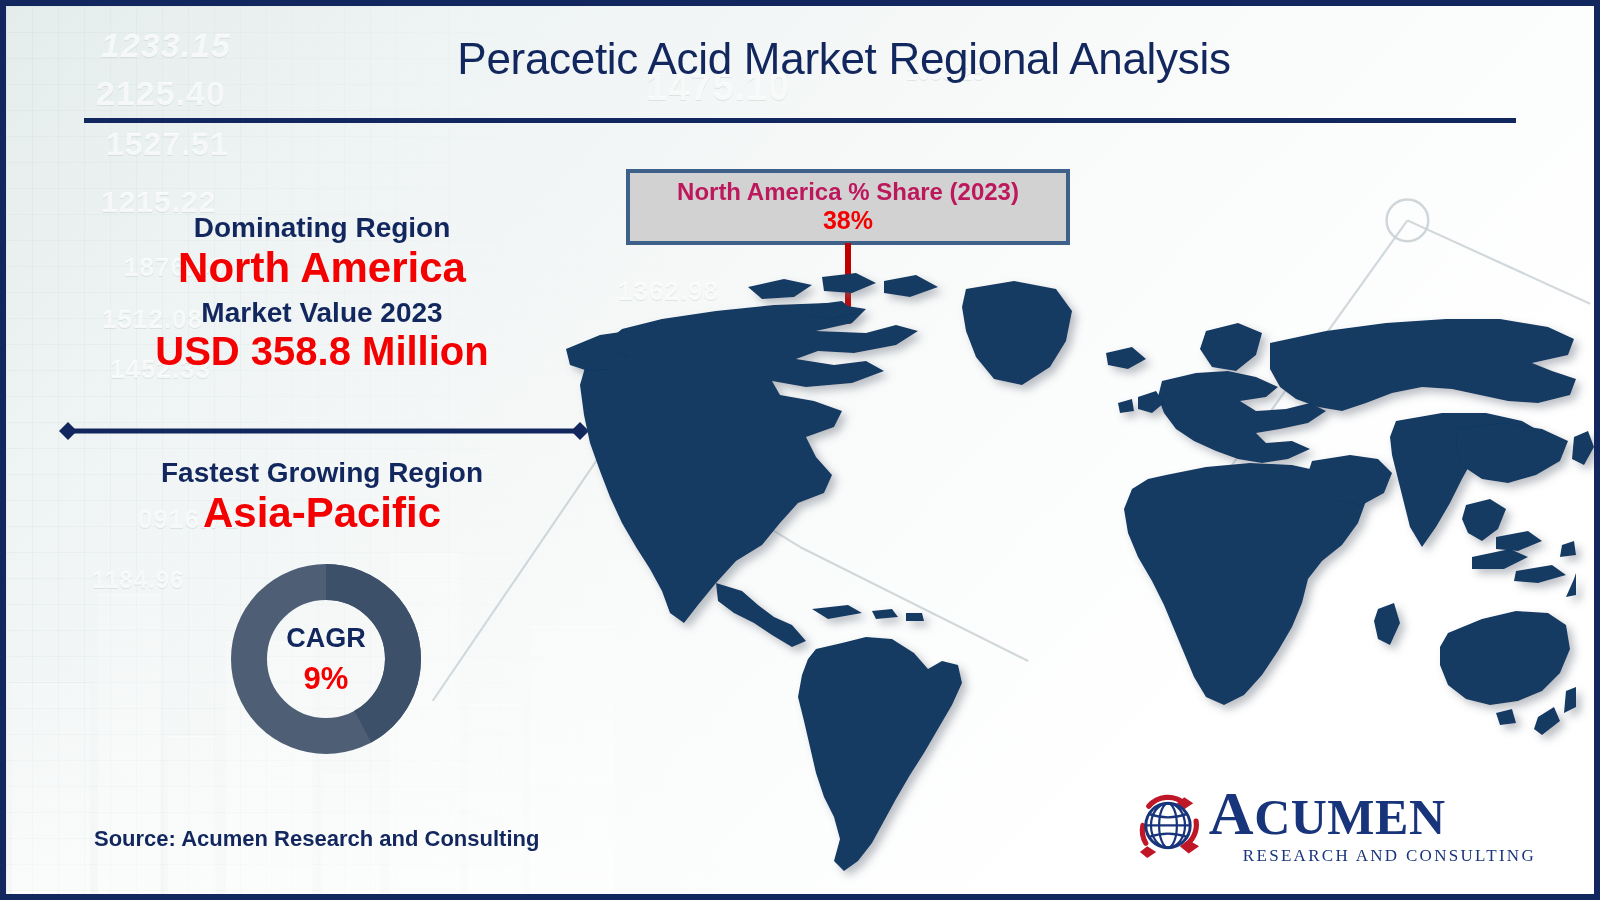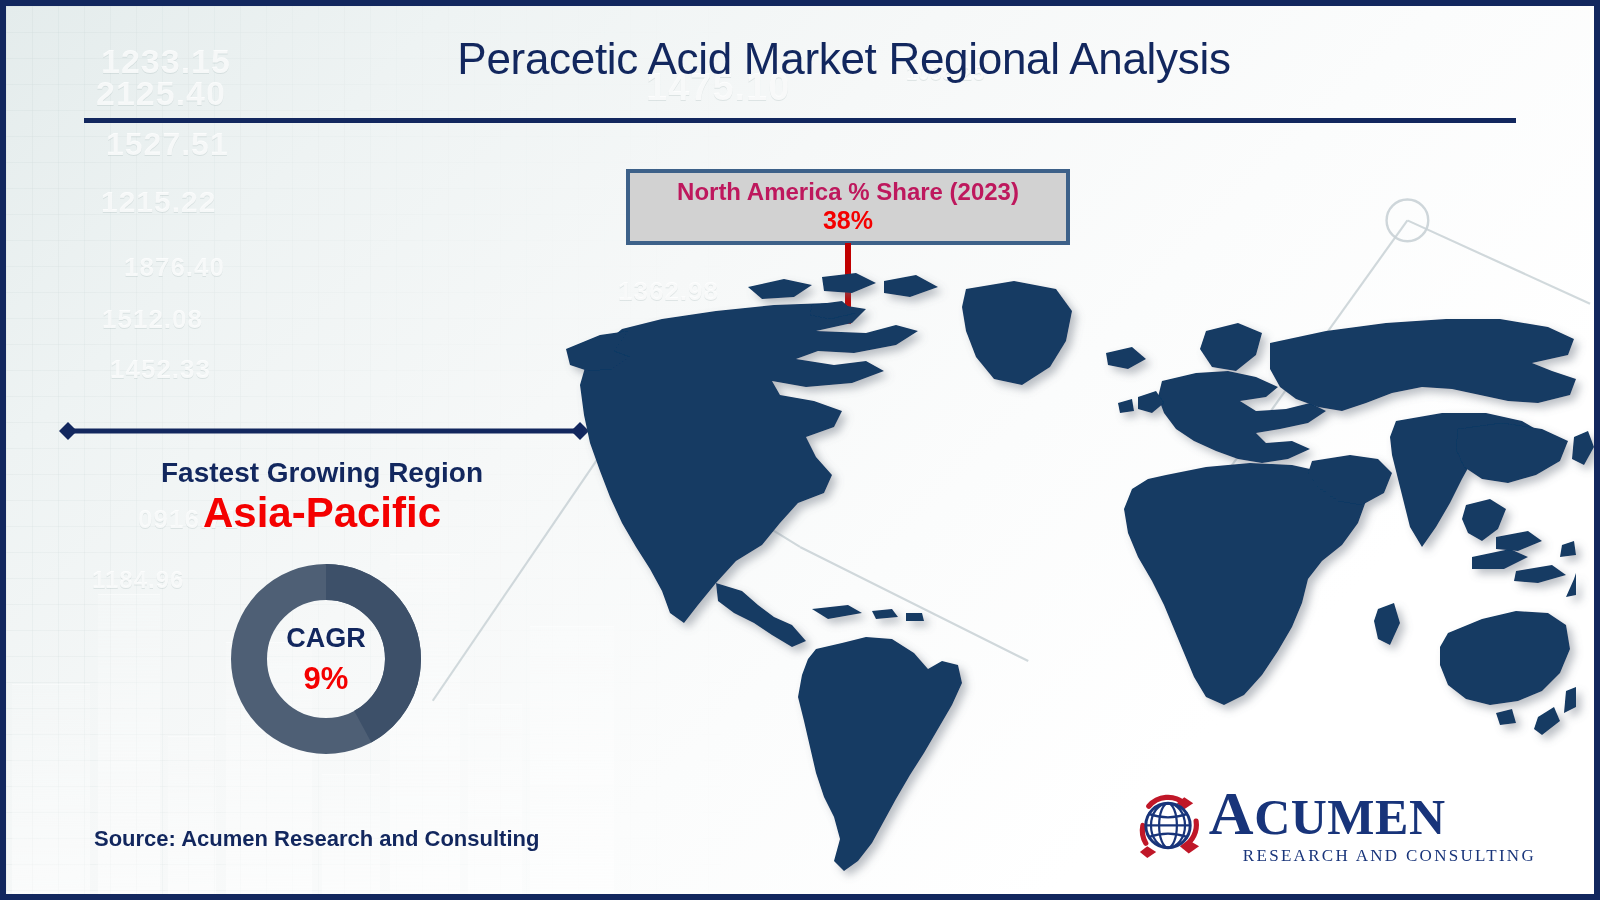--- a/index.html
+++ b/index.html
@@ -204,21 +204,21 @@
       <i style="left:92px; width:62px;  height:300px;"></i>
       <i style="left:162px;width:48px;  height:158px;"></i>
       <i style="left:220px;width:86px;  height:252px;"></i>
       <i style="left:316px;width:58px;  height:120px;"></i>
       <i style="left:384px;width:70px;  height:340px;"></i>
       <i style="left:462px;width:54px;  height:190px;"></i>
       <i style="left:524px;width:84px;  height:268px;"></i>
     </div>
 
     <div id="watermarks">
-        <div class="wm-num" style="left: 95px; top: 36px; font-size: 34px;">1233.15</div>
+        <div class="wm-num" style="left: 95px; top: 20px; font-size: 34px; font-style: italic;">1233.15</div>
         <div class="wm-num" style="left: 90px; top: 68px; font-size: 34px;">2125.40</div>
         <div class="wm-num" style="left: 100px; top: 120px; font-size: 32px;">1527.51</div>
         <div class="wm-num" style="left: 95px; top: 164px; font-size: 30px; margin-top: 15px;">1215.22</div>
         <div class="wm-num" style="left: 118px; top: 246px; font-size: 26px;">1876.40</div>
         <div class="wm-num" style="left: 96px; top: 298px; font-size: 26px;">1512.08</div>
         <div class="wm-num" style="left: 104px; top: 348px; font-size: 26px;">1452.33</div>
         <div class="wm-num" style="left: 132px; top: 498px; font-size: 26px;">0916.71</div>
         <div class="wm-num" style="left: 86px; top: 560px; font-size: 24px;">1184.96</div>
         <div class="wm-num" style="left: 612px; top: 270px; font-size: 26px;">1362.98</div>
         <div class="wm-num" style="left: 640px; top: 60px; font-size: 38px;">1475.10</div>
@@ -234,20 +234,27 @@
         <line x1="1412" y1="216" x2="1596" y2="300"></line>
       </g>
       <circle cx="614" cy="430" r="21" fill="none" stroke="#c9d2d6" stroke-width="2.4" opacity="0.9"></circle>
       <circle cx="1412" cy="216" r="21" fill="none" stroke="#c9d2d6" stroke-width="2.4" opacity="0.9"></circle>
     </svg>
   </div>
 
   <div class="page-title">Peracetic Acid Market Regional Analysis</div>
   <div class="title-rule"></div>
 
+  <div class="left-panel">
+    <div class="lbl-dark">Dominating Region</div>
+    <div class="val-red">North America</div>
+    <div class="gap-s"></div>
+    <div class="lbl-dark">Market Value 2023</div>
+    <div class="val-red smaller">USD 358.8 Million</div>
+  </div>
 
   <div class="divider-wrap">
     <svg width="540" height="22" viewBox="0 0 540 22">
       <line x1="14" y1="11" x2="526" y2="11" stroke="#12275e" stroke-width="5"></line>
       <polygon points="14,2 23,11 14,20 5,11" fill="#12275e"></polygon>
       <polygon points="526,2 535,11 526,20 517,11" fill="#12275e"></polygon>
     </svg>
   </div>
 
   <div class="fastest-block">

